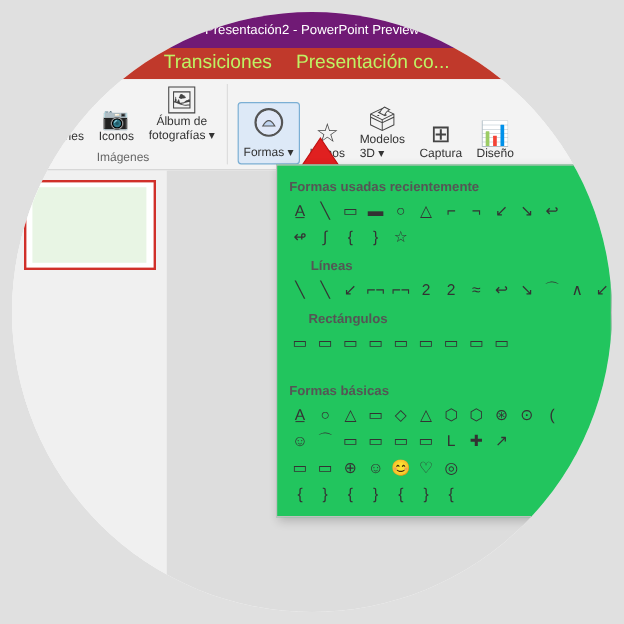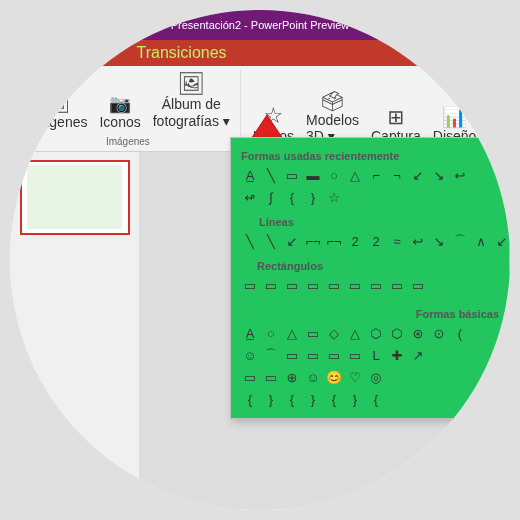--- a/index.html
+++ b/index.html
@@ -109,21 +109,21 @@
       gap: 1px;
       min-width: 38px;
     }
 
     .ribbon-btn-icon {
       font-size: 22px;
       line-height: 1;
       color: #444;
     }
     .ribbon-btn-label {
-      font-size: 14px;
+      font-size: 10px;
       color: #333;
     }
 
     
     .formas-btn {
       background: #dde9f7;
       border: 1px solid #7bafd4;
       border-radius: 3px;
     }
 
@@ -221,20 +221,21 @@
   <div class="window">
 
     <div class="title-bar">
       <span>Presentación2 - PowerPoint Preview</span>
     </div>
 
     <div class="ribbon-tabs">
       <div class="ribbon-tab">tar</div>
       <div class="ribbon-tab">Diseño</div>
       <div class="ribbon-tab">Transiciones</div>
+      <div class="ribbon-tab">Presentación co...</div>
     </div>
 
     <div class="ribbon-toolbar">
 
       <div class="ribbon-group">
         <div class="ribbon-group-buttons">
           <div class="ribbon-btn">
             <span class="ribbon-btn-icon">🖼</span>
             <span class="ribbon-btn-label">Imágenes</span>
           </div>
@@ -246,20 +247,30 @@
             <span class="ribbon-btn-icon">🖼</span>
             <span class="ribbon-btn-label" style="text-align:center;line-height:1.2;">Álbum de<br>fotografías ▾</span>
           </div>
         </div>
         <div class="ribbon-group-label">Imágenes</div>
       </div>
 
       <div class="ribbon-group" style="border-right:none;">
         <div class="ribbon-group-buttons">
 
+          <div class="ribbon-btn formas-btn">
+            <span class="ribbon-btn-icon" style="font-size:24px; color:#555;">
+              <svg width="26" height="26" viewBox="0 0 26 26">
+                <circle cx="13" cy="13" r="11" fill="none" stroke="#555" stroke-width="2"></circle>
+                <circle cx="13" cy="13" r="10" fill="#e0e8f8"></circle>
+                <path d="M 8 16 Q 13 7 18 16 Z" fill="#c0d4f0" stroke="#555" stroke-width="1"></path>
+              </svg>
+            </span>
+            <span class="ribbon-btn-label">Formas ▾</span>
+          </div>
 
           <div class="ribbon-btn">
             <span class="ribbon-btn-icon">☆</span>
             <span class="ribbon-btn-label">Iconos</span>
           </div>
 
           <div class="ribbon-btn">
             <span class="ribbon-btn-icon" style="font-size:20px;">🗳</span>
             <span class="ribbon-btn-label">Modelos<br>3D ▾</span>
           </div>
@@ -344,21 +355,21 @@
         <div class="shape-item">▭</div>
         <div class="shape-item">▭</div>
         <div class="shape-item">▭</div>
         <div class="shape-item">▭</div>
         <div class="shape-item">▭</div>
         <div class="shape-item">▭</div>
         <div class="shape-item">▭</div>
         <div class="shape-item">▭</div>
       </div>
 
-      <div class="shapes-section-title" style="margin-top:8px;text-align:right;">Formas básicas</div>
+      <div class="shapes-section-title" style="margin-top:20px;">Formas básicas</div>
       <div class="shapes-row">
         <div class="shape-item">A̲</div>
         <div class="shape-item">○</div>
         <div class="shape-item">△</div>
         <div class="shape-item">▭</div>
         <div class="shape-item">◇</div>
         <div class="shape-item">△</div>
         <div class="shape-item">⬡</div>
         <div class="shape-item">⬡</div>
         <div class="shape-item">⊛</div>

